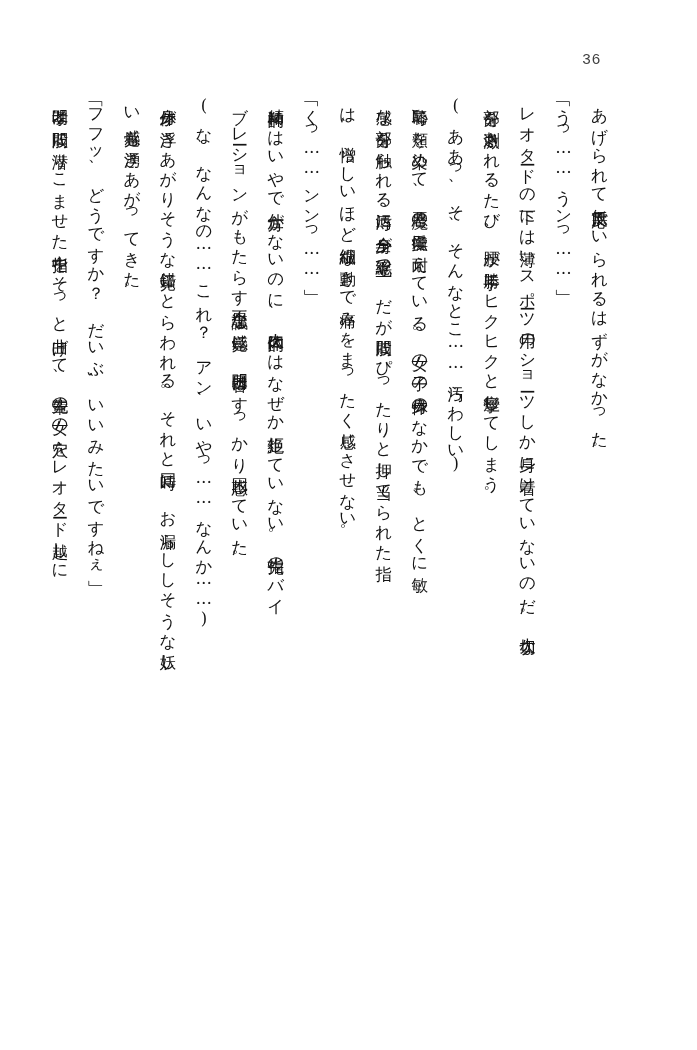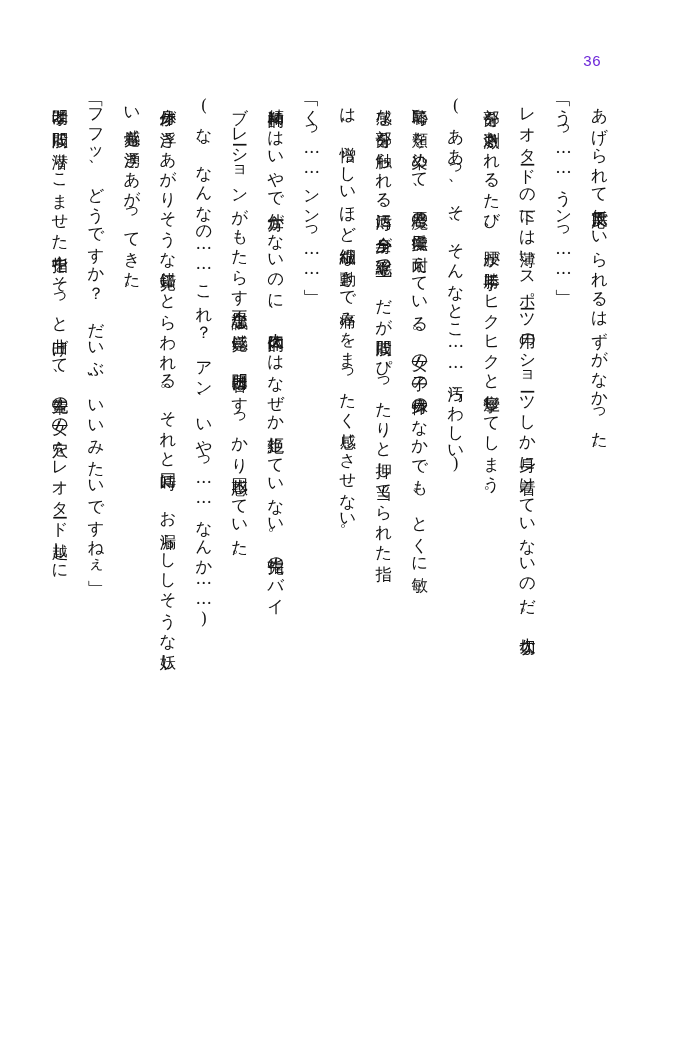--- a/index.html
+++ b/index.html
@@ -25,22 +25,22 @@
     background: #ffffff;
   }
 
   
   #page-number {
     position: absolute;
     top: 52px;
     right: 96px;
     font-size: 15px;
     letter-spacing: 0.5px;
-    color: #6d28d9;
-    font-family: Liberation Sans, sans-serif;
+    color: #404040;
+    font-family: Liberation Mono, monospace;
   }
 
   
   #body-text {
     position: absolute;
     top: 96px;
     right: 80px;
     height: 880px;
     width: 560px;
     writing-mode: vertical-rl;

